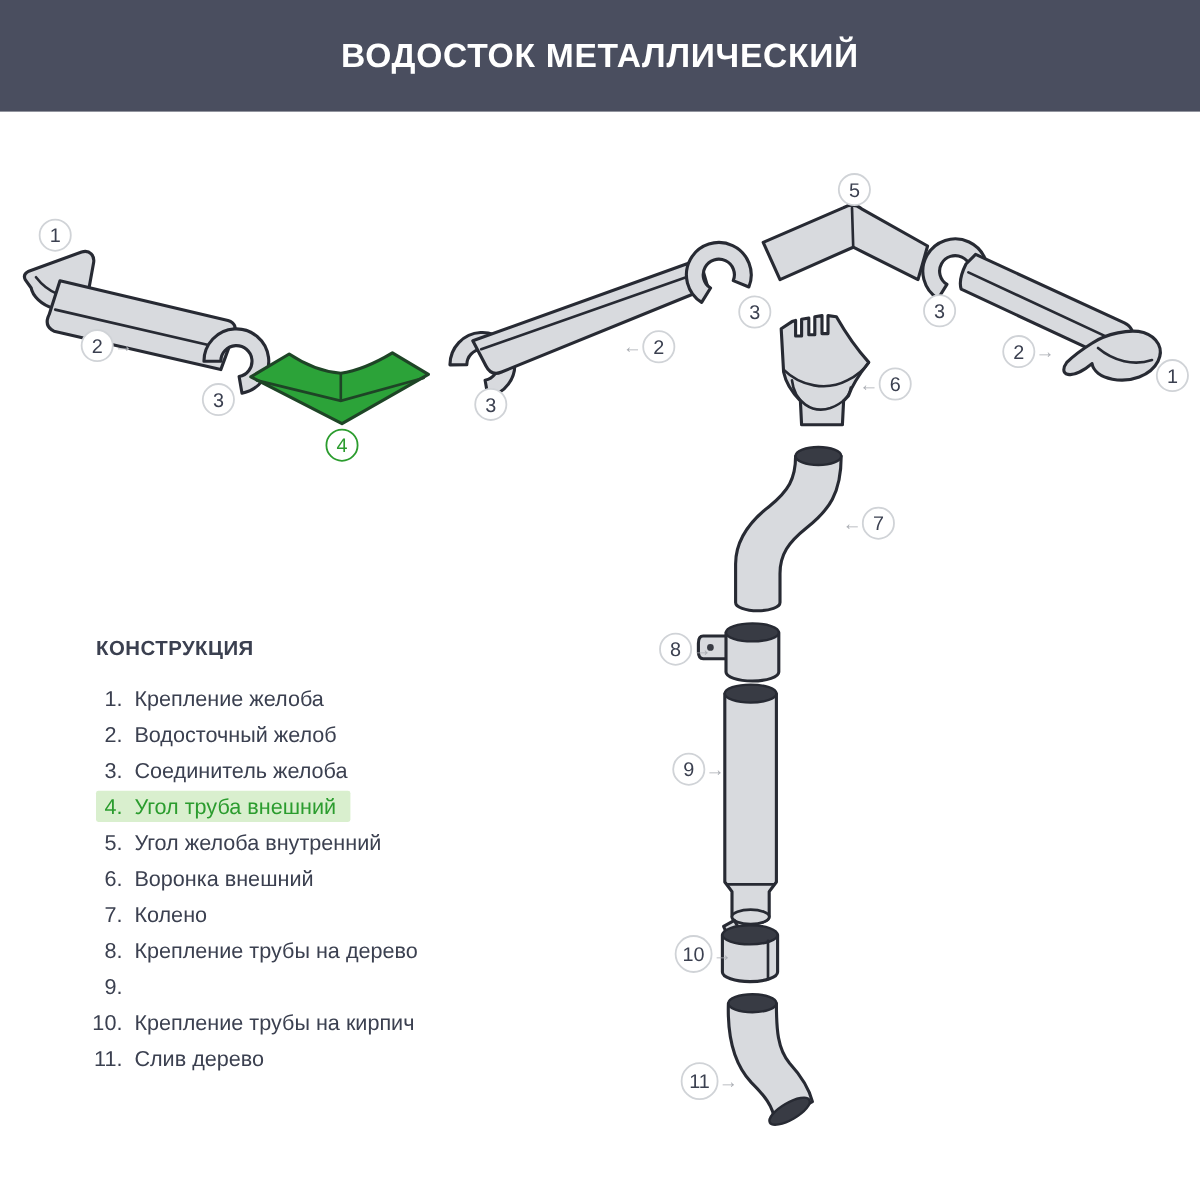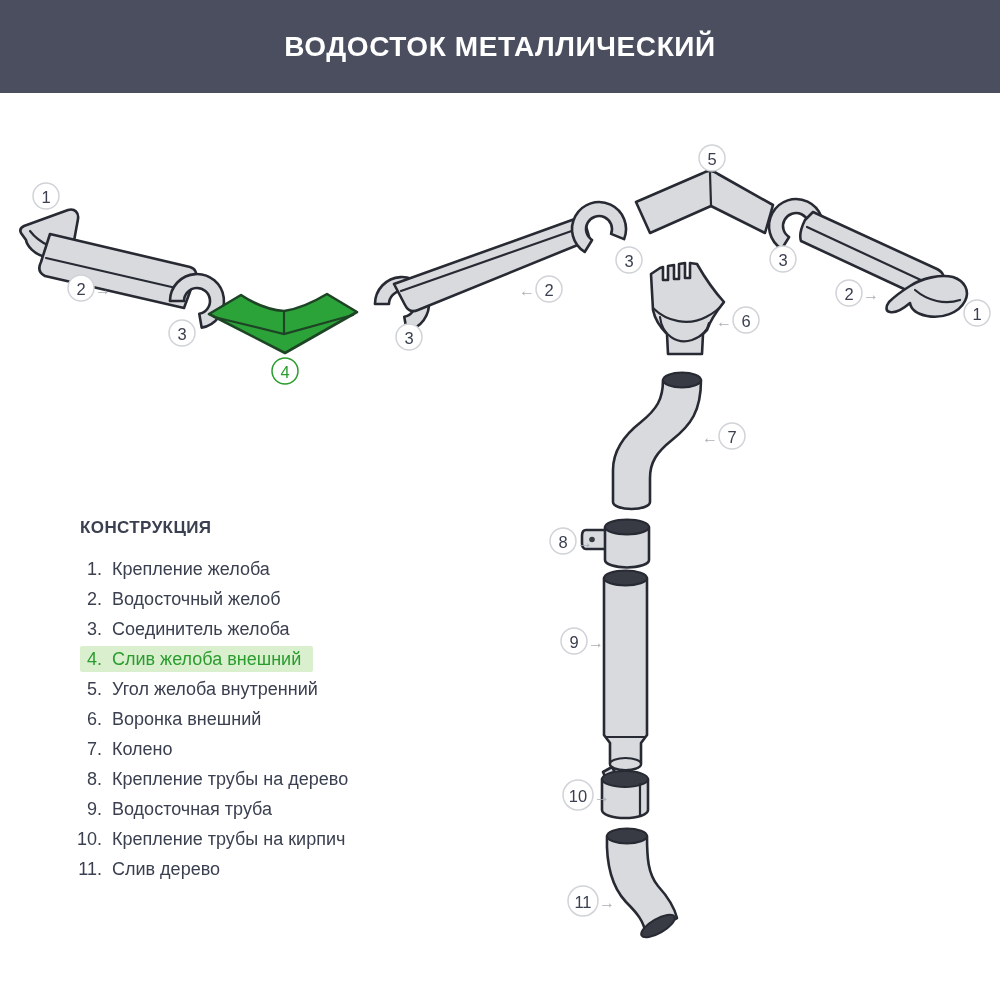--- a/index.html
+++ b/index.html
@@ -32,21 +32,21 @@
   .dark{fill:var(--dark-opening);stroke:var(--part-stroke);stroke-width:2;}
   .open-rim{fill:var(--part-fill);stroke:var(--part-stroke);stroke-width:2.2;}
   .dot{fill:var(--dark-opening);stroke:none;}
 
   .callout-circle{fill:#ffffff;stroke:var(--callout-border);stroke-width:1.5;}
   .callout-circle.green{stroke:var(--highlight-fg);}
   .callout-num{fill:var(--text);font-size:16.5px;font-weight:500;text-anchor:middle;dominant-baseline:central;}
   .callout-num.green{fill:var(--highlight-fg);}
   .callout-arrow{fill:var(--arrow);font-size:16px;text-anchor:middle;dominant-baseline:central;}
 
-  .legend{position:absolute;left:68px;top:518px;width:330px;}
+  .legend{position:absolute;left:68px;top:531px;width:330px;}
   .legend h2{
     font-size:17px;font-weight:bold;letter-spacing:.4px;color:var(--text);
     margin:0 0 16px 12px;text-transform:uppercase;
   }
   .legend ol{list-style:none;}
   .legend-row{position:relative;display:flex;width:fit-content;line-height:30px;font-size:18px;color:var(--text);}
   .legend-row .num{position:relative;z-index:1;width:34px;text-align:right;flex:none;}
   .legend-row .lbl{position:relative;z-index:1;margin-left:10px;white-space:nowrap;}
   .legend-row.hl{color:var(--highlight-fg);}
   .legend-row.hl::before{
@@ -212,41 +212,40 @@
         <li class="legend-row">
           <span class="num">2.</span>
           <span class="lbl">Водосточный желоб</span>
         </li>
         <li class="legend-row">
           <span class="num">3.</span>
           <span class="lbl">Соединитель желоба</span>
         </li>
         <li class="legend-row hl">
           <span class="num">4.</span>
-          <span class="lbl">Слив желоба внешний</span>
+          <span class="lbl">Угол труба внешний</span>
         </li>
         <li class="legend-row">
           <span class="num">5.</span>
           <span class="lbl">Угол желоба внутренний</span>
         </li>
         <li class="legend-row">
           <span class="num">6.</span>
           <span class="lbl">Воронка внешний</span>
         </li>
         <li class="legend-row">
           <span class="num">7.</span>
           <span class="lbl">Колено</span>
         </li>
         <li class="legend-row">
           <span class="num">8.</span>
           <span class="lbl">Крепление трубы на дерево</span>
         </li>
         <li class="legend-row">
           <span class="num">9.</span>
-          <span class="lbl">Водосточная труба</span>
         </li>
         <li class="legend-row">
           <span class="num">10.</span>
           <span class="lbl">Крепление трубы на кирпич</span>
         </li>
         <li class="legend-row">
           <span class="num">11.</span>
           <span class="lbl">Слив дерево</span>
         </li>
       </ol>

